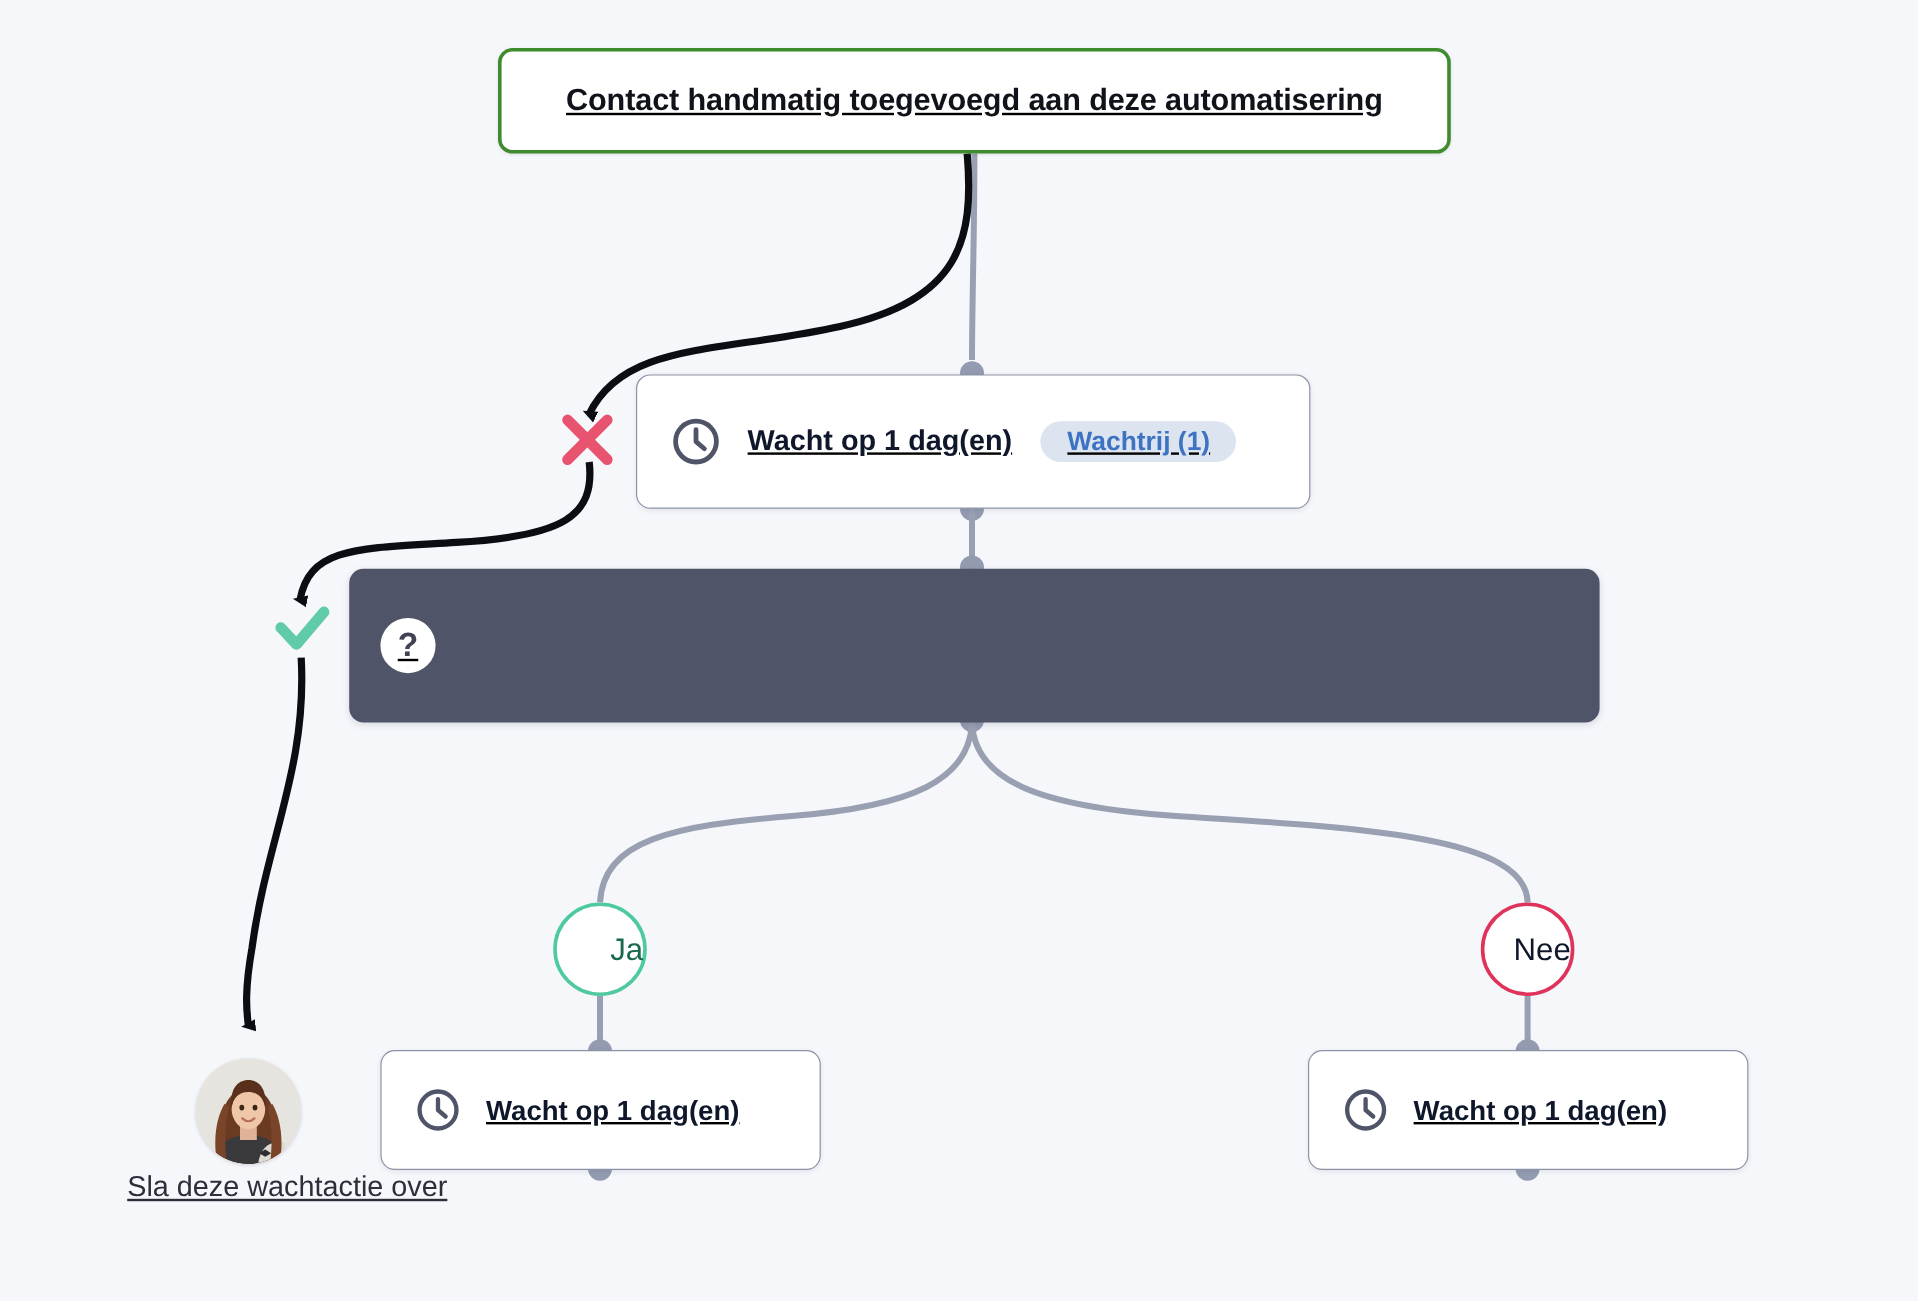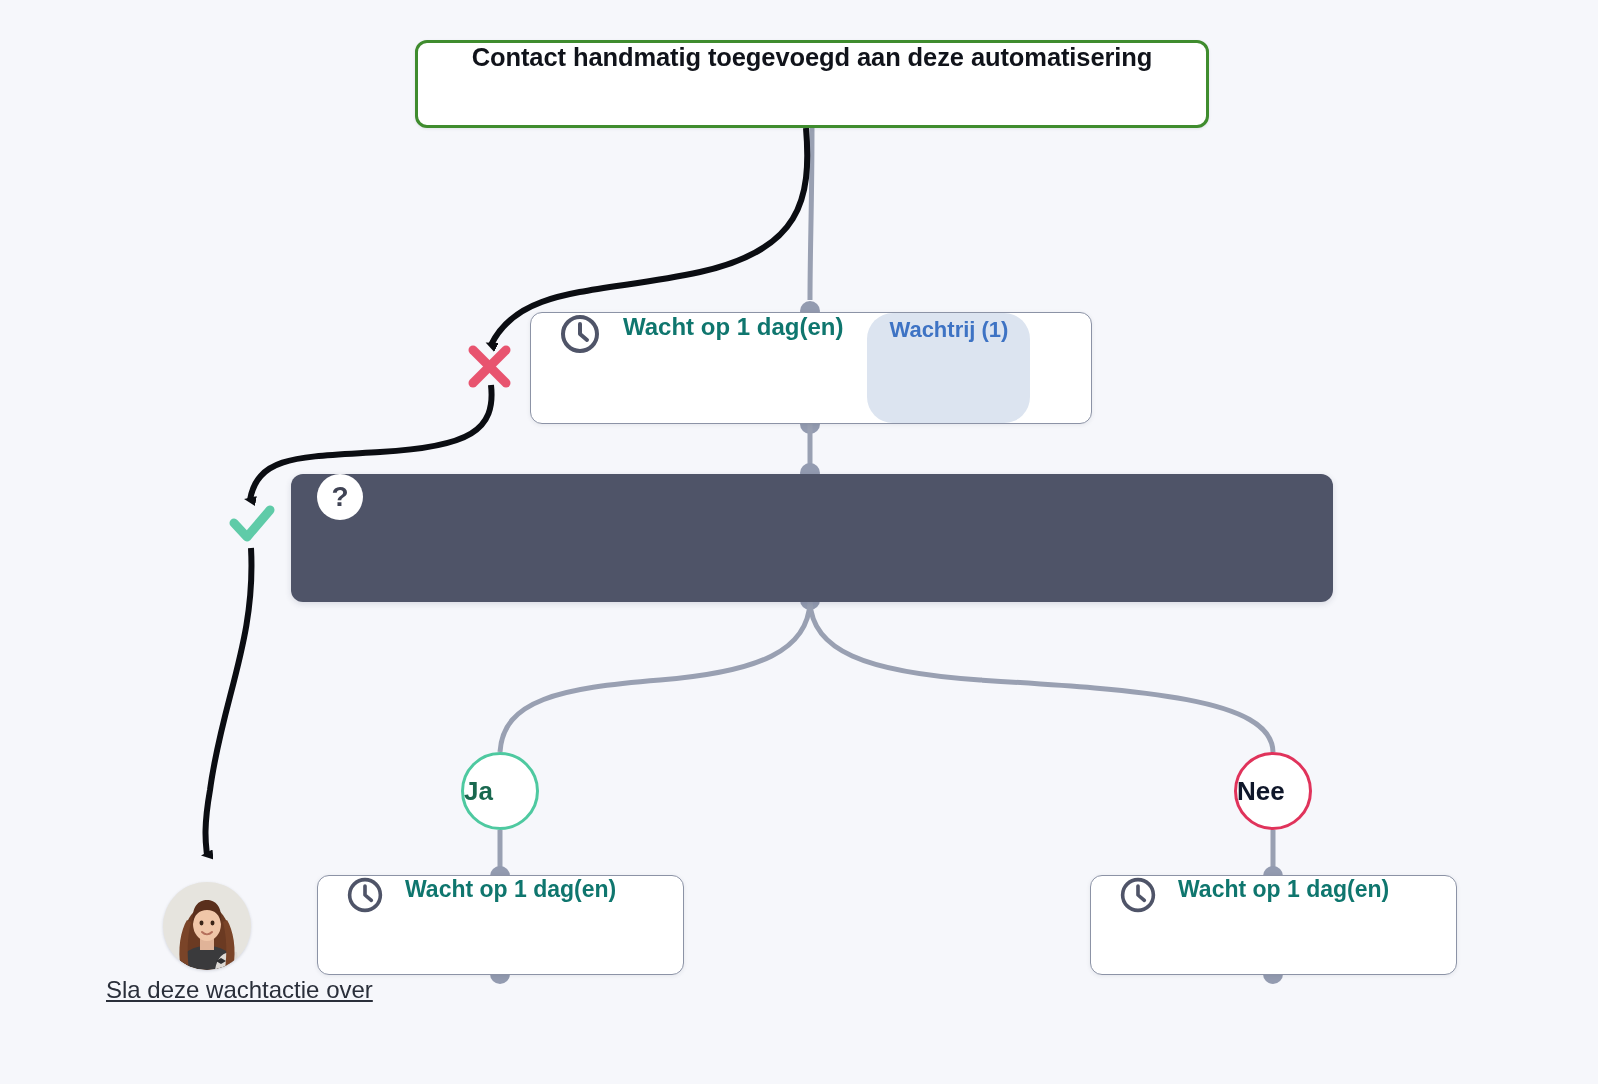--- a/index.html
+++ b/index.html
@@ -22,21 +22,23 @@
     left: 0;
     top: 0;
     width: 1598px;
     height: 1084px;
   }
 
   .node {
     position: absolute;
     box-sizing: border-box;
     display: flex;
+    align-items: center;
     border-radius: 12px;
+    text-decoration: underline;
   }
 
   
   .trigger-node {
     left: 415px;
     top: 40px;
     width: 794px;
     height: 88px;
     background: #ffffff;
     border: 3px solid #3f8c2e;
@@ -81,21 +83,21 @@
     height: 42px;
     display: block;
   }
   .clock-icon-sm {
     width: 38px;
     height: 38px;
   }
   .wait-label {
     font-size: 24px;
     font-weight: bold;
-    color: #0f766e;
+    color: #0f172a;
     margin-left: 22px;
     white-space: nowrap;
   }
   .wait-label-sm {
     font-size: 23px;
     margin-left: 21px;
   }
   .queue-badge {
     margin-left: 24px;
     background: #dce4f0;
@@ -143,23 +145,23 @@
 
   
   .branch-circle {
     position: absolute;
     width: 78px;
     height: 78px;
     border-radius: 50%;
     background: #ffffff;
     display: flex;
     align-items: center;
-    justify-content: flex-start;
+    justify-content: flex-end;
     font-size: 26px;
-    font-weight: bold;
+    font-weight: normal;
     box-sizing: border-box;
   }
   .branch-yes {
     left: 461px;
     top: 752px;
     border: 3.5px solid #4ec9a0;
     color: #19684f;
   }
   .branch-no {
     left: 1234px;

